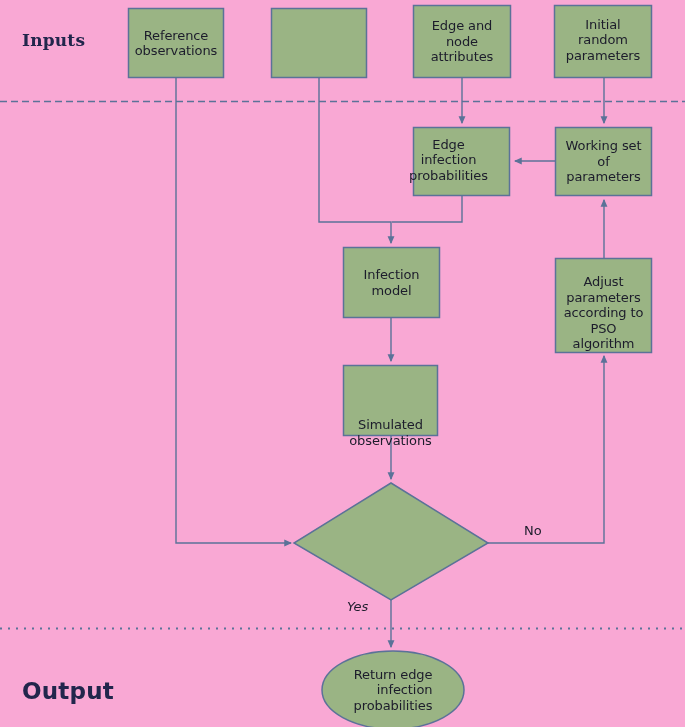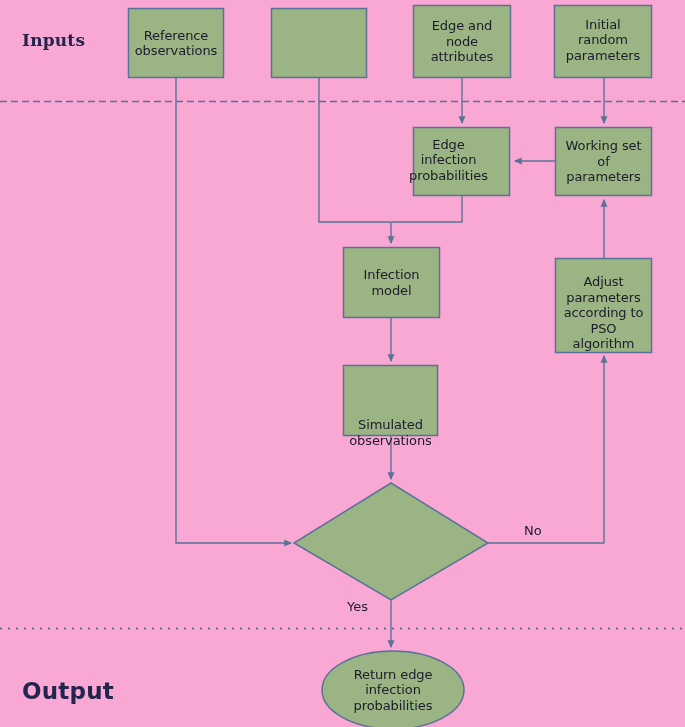--- a/index.html
+++ b/index.html
@@ -58,21 +58,21 @@
     font-family: "DejaVu Sans", sans-serif;
     font-size: 23px;
   }
   .edge-label {
     position: absolute;
     color: #1c1c2b;
     font-family: "DejaVu Sans", sans-serif;
     font-size: 13px;
   }
   #label-no  { left: 512px; top: 523px; margin-left: 12px; }
-  #label-yes { left: 347px; top: 599px; }
+  #label-yes { left: 347px; top: 599px; font-style: italic; }
 </style>
 </head>
 <body>
 
 <div id="canvas">
 
   <svg id="flow-svg" viewBox="0 0 685 727" xmlns="http://www.w3.org/2000/svg">
     <defs>
       <marker id="arrow" viewBox="0 0 10 10" refX="8.6" refY="5" markerWidth="5.6" markerHeight="5.6" orient="auto-start-reverse">
         <path d="M 0 0.6 L 10 5 L 0 9.4 z" fill="#5b7298"></path>
@@ -151,20 +151,20 @@
   <div class="node-label" style="left:555px; top:258px; width:97px; height:110px;">Adjust
 parameters
 according to
 PSO
 algorithm</div>
 
   <div class="node-label" style="left:343px; top:365px; width:95px; height:71px;margin-top:32px;">Simulated
 observations</div>
 
 
-  <div class="node-label" style="left:324px; top:661px; width:138px; height:58px;">Return edge
+  <div class="node-label" style="left:324px; top:661px; width:138px; height:58px;text-align:right;">Return edge
 infection
 probabilities</div>
 
   <div class="edge-label" id="label-no">No</div>
   <div class="edge-label" id="label-yes">Yes</div>
 
 </div>
 
 </body></html>

